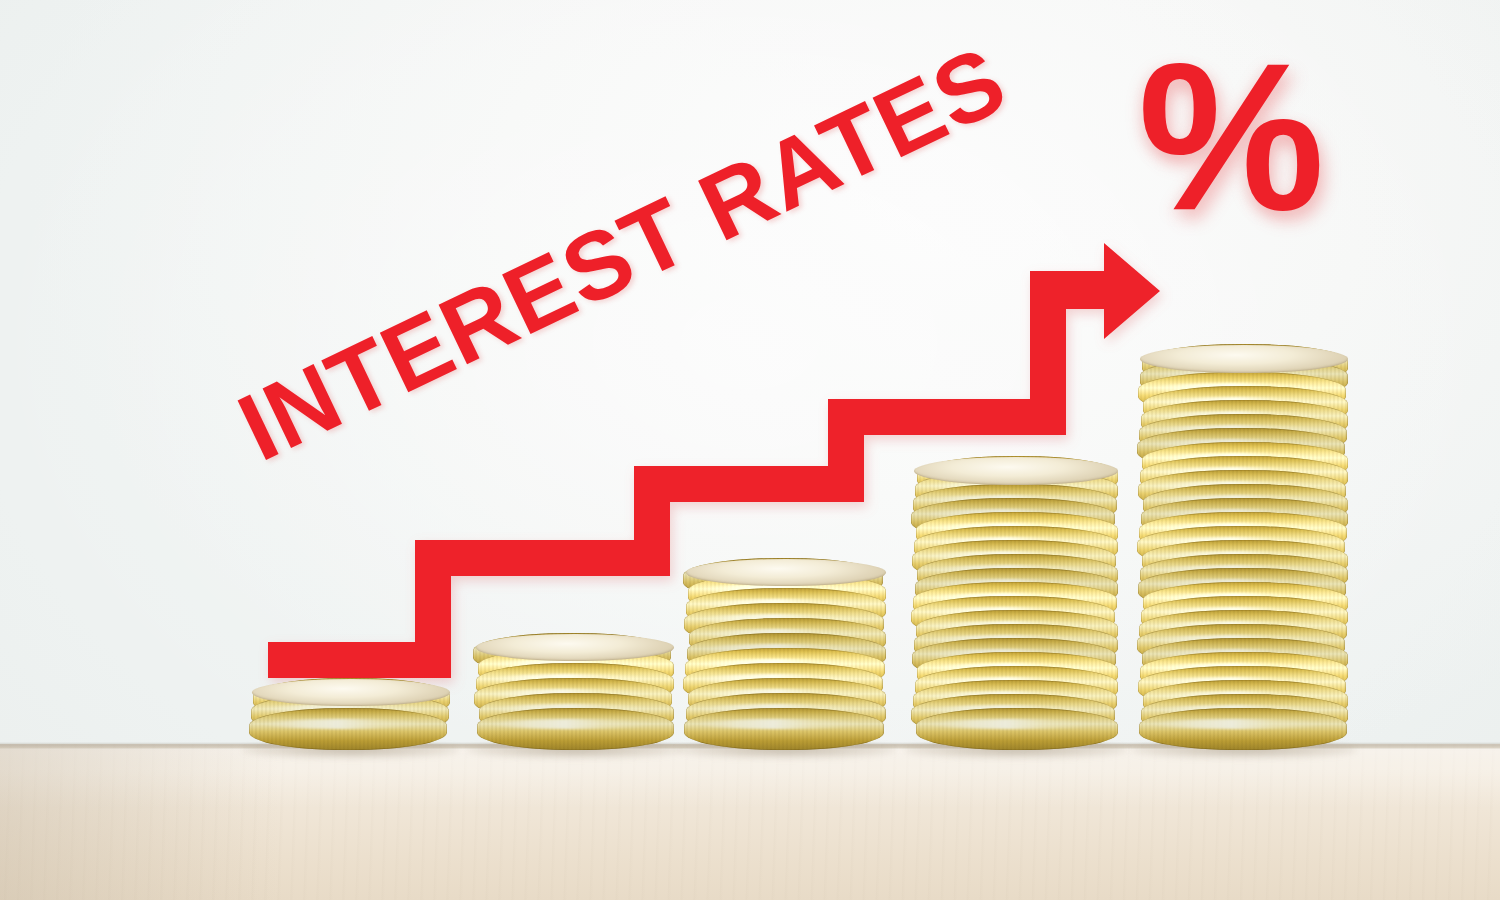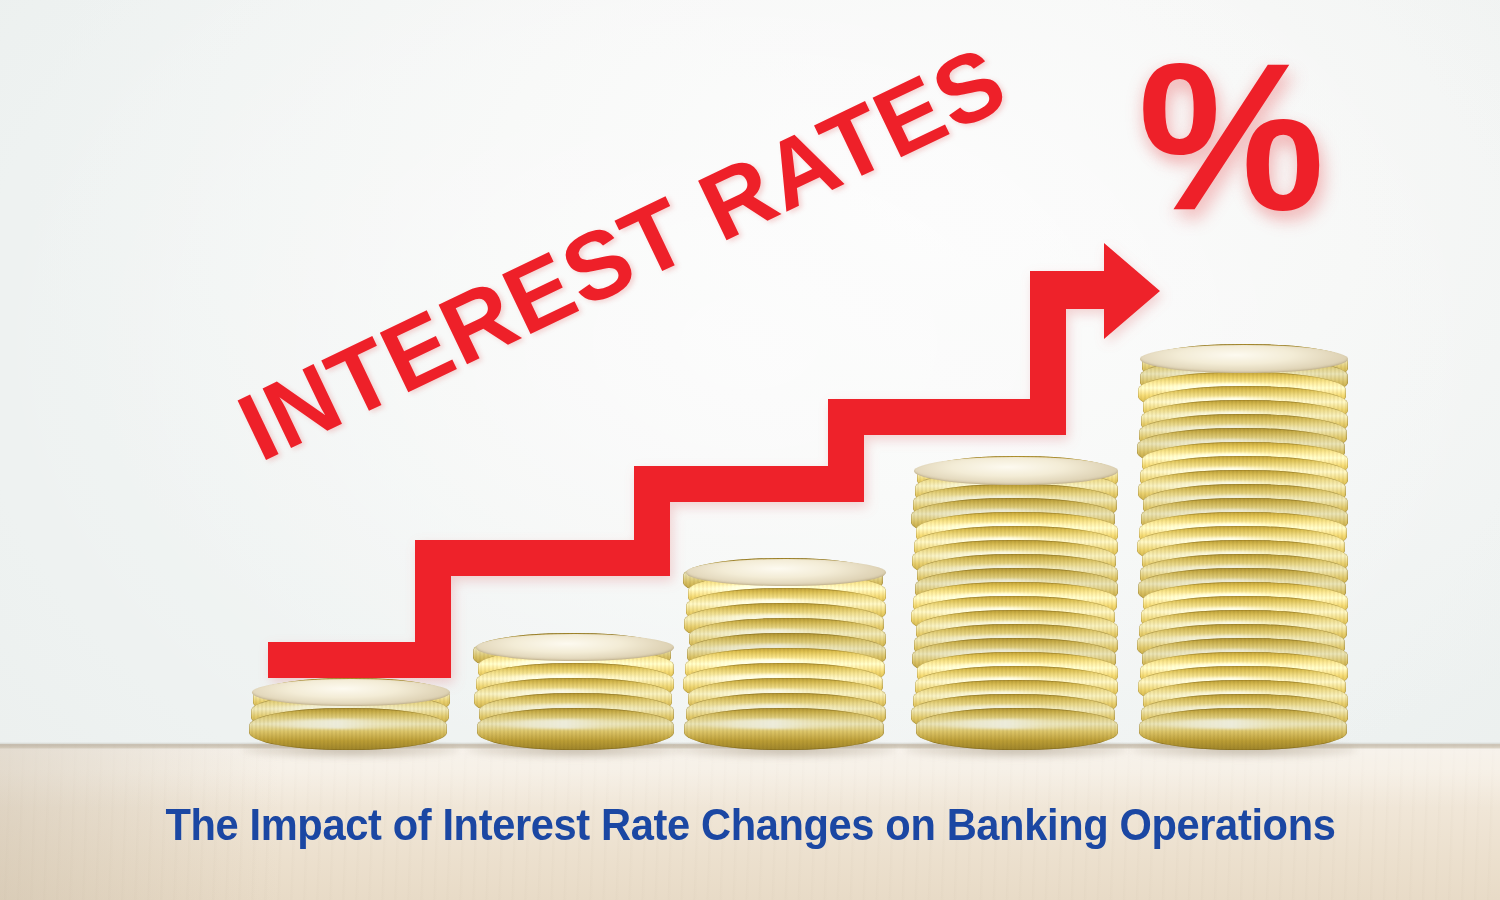--- a/index.html
+++ b/index.html
@@ -349,17 +349,14 @@
         <div class="coin" style="bottom: 350px; height: 42px; z-index: 2; left: 0px; width: calc(100% + 0px); filter: brightness(0.93);"></div>
         <div class="coin" style="bottom: 364px; height: 42px; z-index: 1; left: 2px; width: calc(100% - 2px); filter: brightness(0.958);"></div>
         <div class="coin-top" style="bottom: 377px; height: 28px; z-index: 32;"></div>
       </div>
     </div>
 
   <div class="headline">INTEREST RATES</div>
 
   <div class="percent">%</div>
 
-  <div class="caption-band">
-    <div class="caption-text">The Impact of Interest Rate Changes on Banking Operations</div>
-  </div>
 
 </div>
 
 </body></html>

